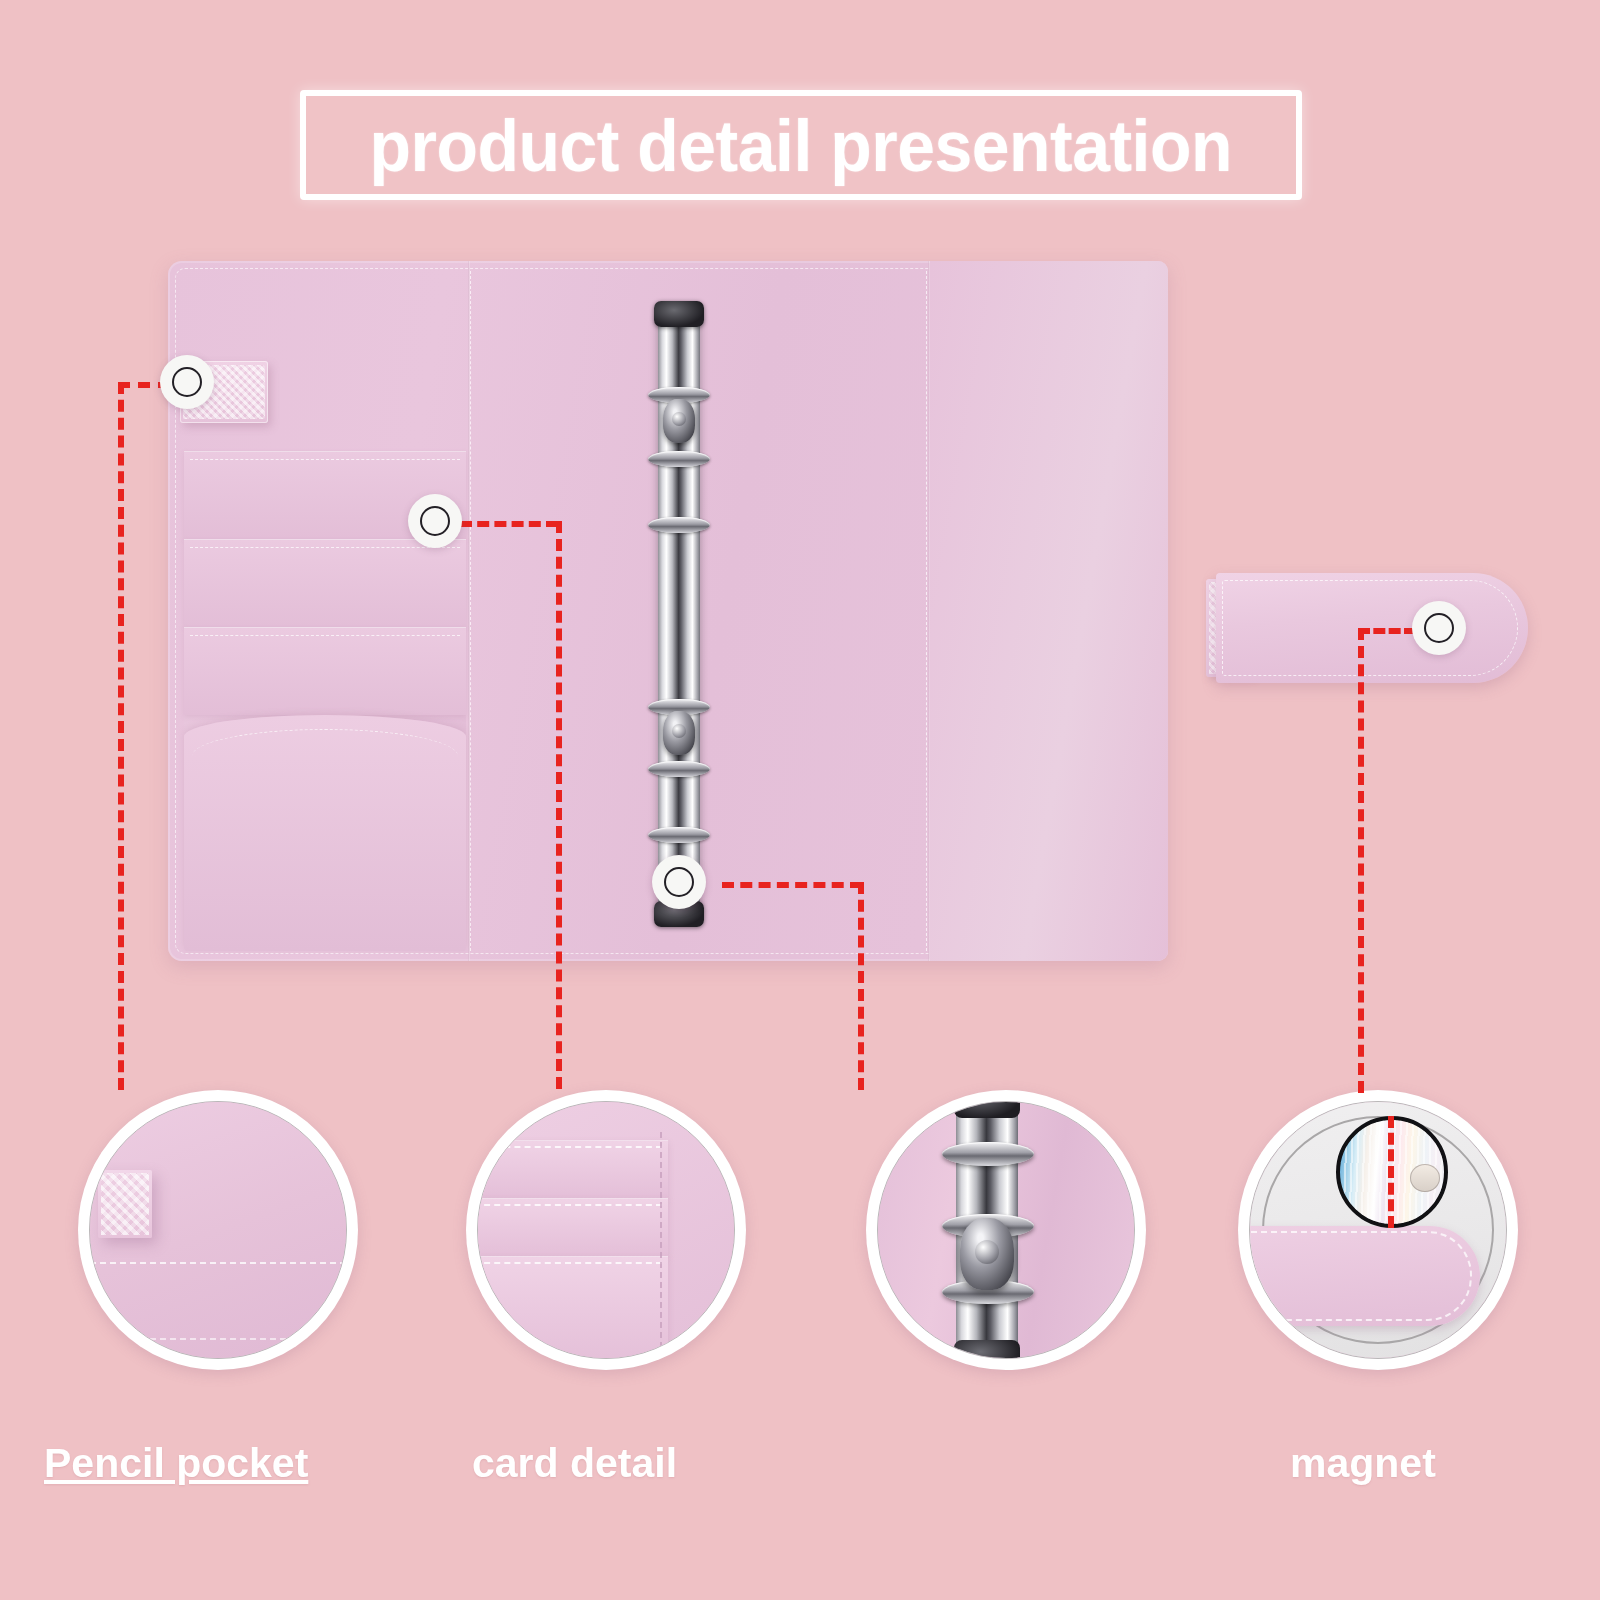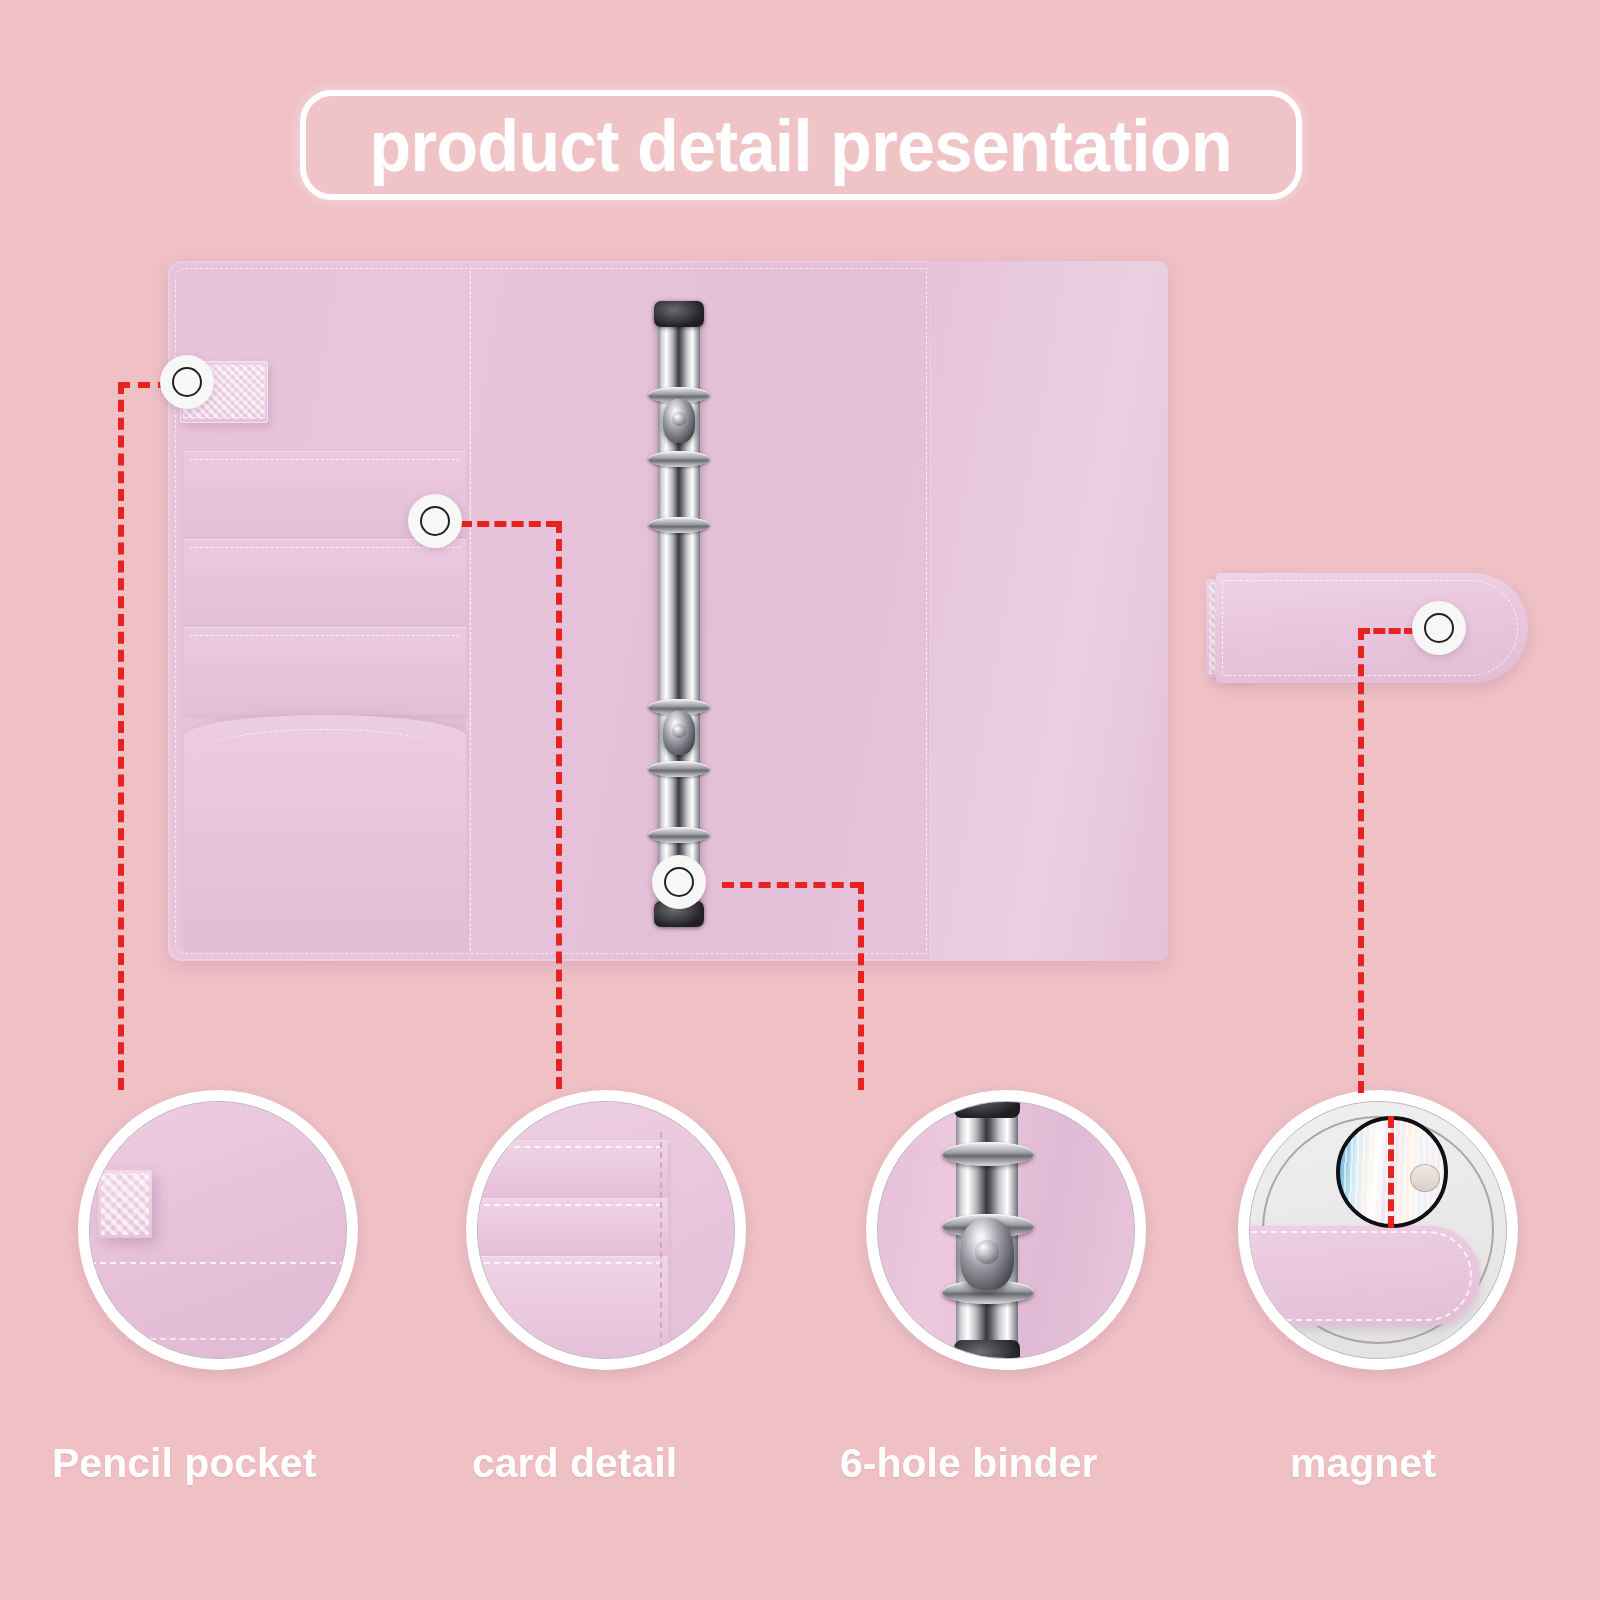--- a/index.html
+++ b/index.html
@@ -20,21 +20,21 @@
   }
 
   
   .title-banner {
     position: absolute;
     left: 300px;
     top: 90px;
     width: 1002px;
     height: 110px;
     border: 6px solid #ffffff;
-    border-radius: 32px;
+    border-radius: 4px;
     background: #f0c3c6;
     display: flex;
     align-items: center;
     justify-content: center;
     box-shadow: 0 0 14px rgba(255,255,255,0.45);
   }
   .title-text {
     color: #ffffff;
     font-size: 73px;
     font-weight: bold;
@@ -665,18 +665,17 @@
       <div class="c4-ring-line"></div>
       <div class="c4-flap"></div>
       <div class="c4-inset">
         <div class="holo-streaks"></div>
         <div class="magnet-disc"></div>
       </div>
       <div class="c4-inset-dash"></div>
     </div>
   </div>
 
-  <div class="label" style="left:52px;  top:1440px;">Pencil pocket</div>
+  <div class="label" style="left:44px;  top:1440px;text-decoration:underline;">Pencil pocket</div>
   <div class="label" style="left:472px; top:1440px;">card detail</div>
-  <div class="label" style="left:840px; top:1440px;">6-hole binder</div>
   <div class="label" style="left:1290px; top:1440px;">magnet</div>
 
 </div>
 
 </body></html>

